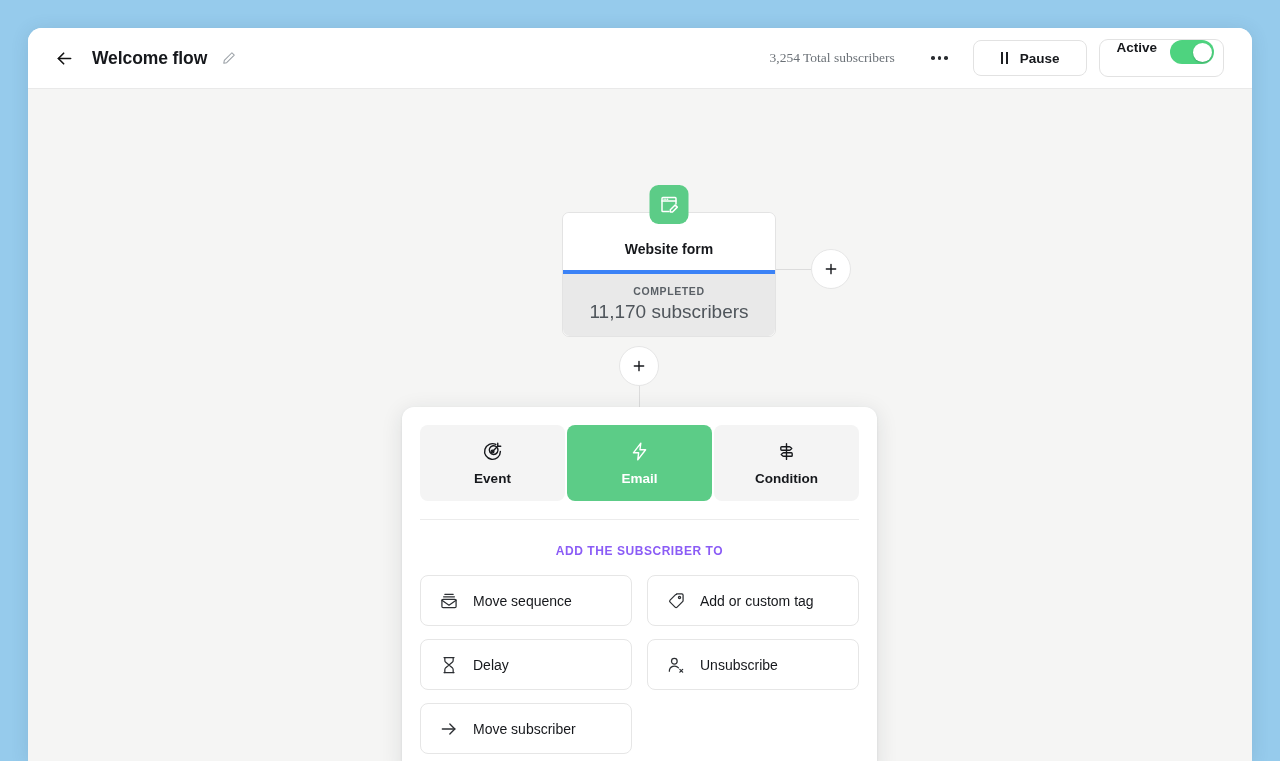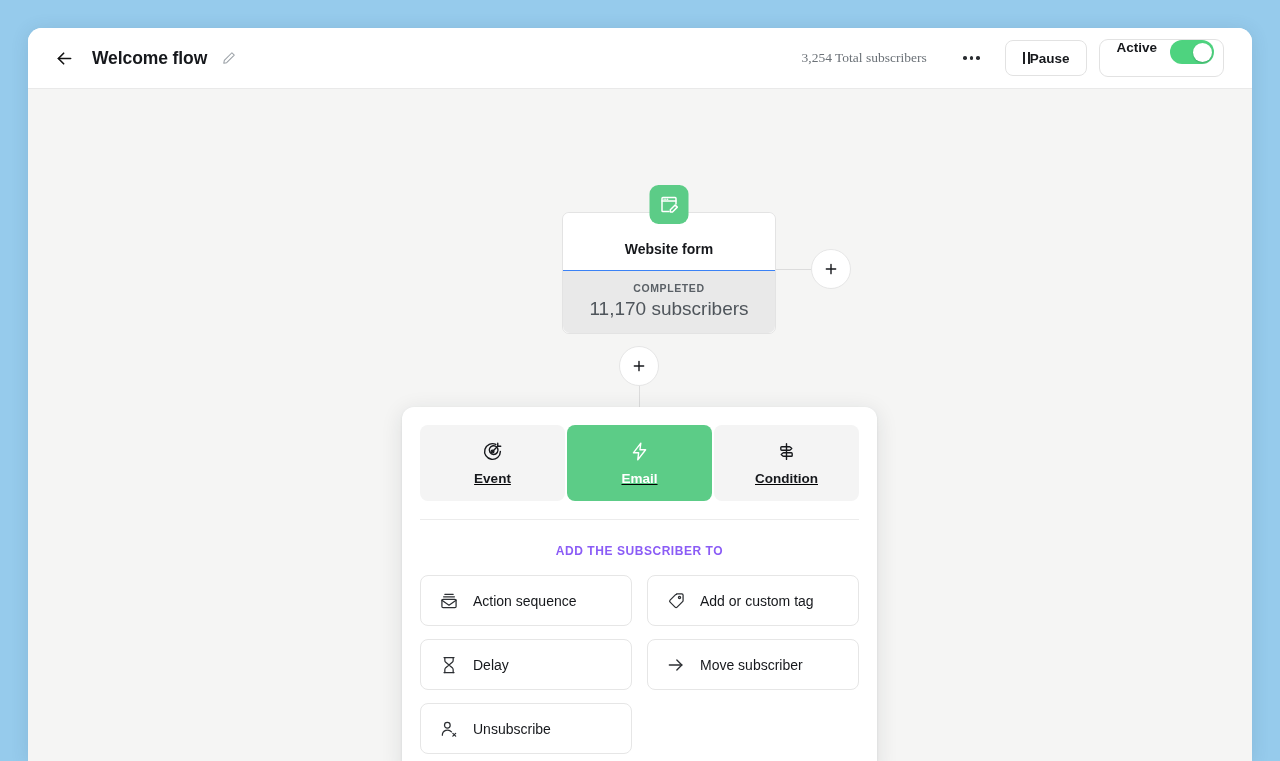--- a/index.html
+++ b/index.html
@@ -78,23 +78,23 @@
     cursor: pointer;
     margin-right: 18px;
   }
   .dots-btn i {
     width: 3.5px; height: 3.5px;
     border-radius: 50%;
     background: #2a2d31;
     display: block;
   }
   .pause-btn {
-    display: flex; align-items: center; 
+    display: flex; align-items: center; gap: 12px;
     height: 36px;
-    padding: 0 17px;
+    padding: 0 27px;
     border: 1px solid #e2e2e2;
     border-radius: 8px;
     background: #fff;
     cursor: pointer;
     margin-right: 12px;
   }
   .pause-icon { display: flex; gap: 3px; }
   .pause-icon i { width: 2px; height: 12px; background: #1d1f23; display: block; }
   .pause-label { font-size: 13.5px; font-weight: bold; color: #16181c; }
 
@@ -176,21 +176,21 @@
   .node-head {
     height: 57px;
     display: flex; align-items: flex-end; justify-content: center;
     padding-bottom: 13px;
     background: #fff;
     border-radius: 7px 7px 0 0;
   }
   .node-title { font-size: 14px; font-weight: bold; color: #16181c; }
   .node-body {
     background: #e9e9e9;
-    border-top: 1px solid #3b82f6;
+    border-top: 4px solid #3b82f6;
     border-radius: 0 0 7px 7px;
     padding: 11px 0 13px;
     text-align: center;
   }
   .node-status {
     font-size: 10.5px;
     font-weight: bold;
     letter-spacing: .6px;
     color: #5a6066;
   }
@@ -204,21 +204,21 @@
   .panel {
     position: absolute;
     left: 374px; top: 318px;
     width: 475px;
     background: #ffffff;
     border-radius: 12px;
     box-shadow: 0 4px 22px rgba(25,35,50,.11), 0 1px 3px rgba(25,35,50,.08);
     padding: 18px 18px 22px;
     z-index: 5;
   }
-  .tabs { display: flex; gap: 2px; text-decoration: underline; }
+  .tabs { display: flex; gap: 2px; }
   .tab {
     flex: 1;
     height: 76px;
     border-radius: 8px;
     background: #f4f4f4;
     display: flex;
     flex-direction: column;
     align-items: center;
     justify-content: center;
     gap: 9px;
@@ -389,21 +389,21 @@
 
         <div class="opt">
           <span class="opt-icon">
             <svg width="20" height="20" viewBox="0 0 24 24" fill="none" stroke="currentColor" stroke-width="1.5" stroke-linecap="round" stroke-linejoin="round">
               <path d="M7 4h10"></path>
                 <path d="M5.5 7h13"></path>
               <rect x="3.5" y="10" width="17" height="10" rx="1.4"></rect>
               <path d="M3.5 11l8.5 6 8.5-6"></path>
             </svg>
           </span>
-          <span class="opt-label">Action sequence</span>
+          <span class="opt-label">Move sequence</span>
         </div>
 
         <div class="opt">
           <span class="opt-icon">
             <svg width="20" height="20" viewBox="0 0 24 24" fill="none" stroke="currentColor" stroke-width="1.5" stroke-linecap="round" stroke-linejoin="round">
               <path d="M12.6 3.5H19a1.5 1.5 0 0 1 1.5 1.5v6.4a2 2 0 0 1-.6 1.4l-6.6 6.6a1.7 1.7 0 0 1-2.4 0l-6-6a1.7 1.7 0 0 1 0-2.4l6.3-6.3a2 2 0 0 1 1.4-.6z"></path>
               <circle cx="16.2" cy="7.8" r="1.3"></circle>
             </svg>
           </span>
           <span class="opt-label">Add or custom tag</span>
@@ -417,36 +417,36 @@
               <path d="M7 3v3.2c0 1 .4 1.9 1.1 2.6L12 12l-3.9 3.2A3.6 3.6 0 0 0 7 17.8V21"></path>
               <path d="M17 3v3.2c0 1-.4 1.9-1.1 2.6L12 12l3.9 3.2c.7.7 1.1 1.6 1.1 2.6V21"></path>
             </svg>
           </span>
           <span class="opt-label">Delay</span>
         </div>
 
 
         <div class="opt">
           <span class="opt-icon">
-            <svg width="20" height="20" viewBox="0 0 24 24" fill="none" stroke="currentColor" stroke-width="1.6" stroke-linecap="round" stroke-linejoin="round">
-              <path d="M4 12h15"></path>
-                <path d="M13 6l6 6-6 6"></path>
-            </svg>
-          </span>
-          <span class="opt-label">Move subscriber</span>
-        </div>
-
-        <div class="opt">
-          <span class="opt-icon">
             <svg width="20" height="20" viewBox="0 0 24 24" fill="none" stroke="currentColor" stroke-width="1.5" stroke-linecap="round" stroke-linejoin="round">
               <circle cx="10" cy="7.5" r="3.4"></circle>
               <path d="M4 19.5a6.3 6.3 0 0 1 11-4.1"></path>
               <path d="M16.6 17.2l3.4 3.4M20 17.2l-3.4 3.4"></path>
             </svg>
           </span>
           <span class="opt-label">Unsubscribe</span>
         </div>
 
+        <div class="opt">
+          <span class="opt-icon">
+            <svg width="20" height="20" viewBox="0 0 24 24" fill="none" stroke="currentColor" stroke-width="1.6" stroke-linecap="round" stroke-linejoin="round">
+              <path d="M4 12h15"></path>
+                <path d="M13 6l6 6-6 6"></path>
+            </svg>
+          </span>
+          <span class="opt-label">Move subscriber</span>
+        </div>
+
       </div>
     </div>
 
   </div>
 </div>
 
 </body></html>

